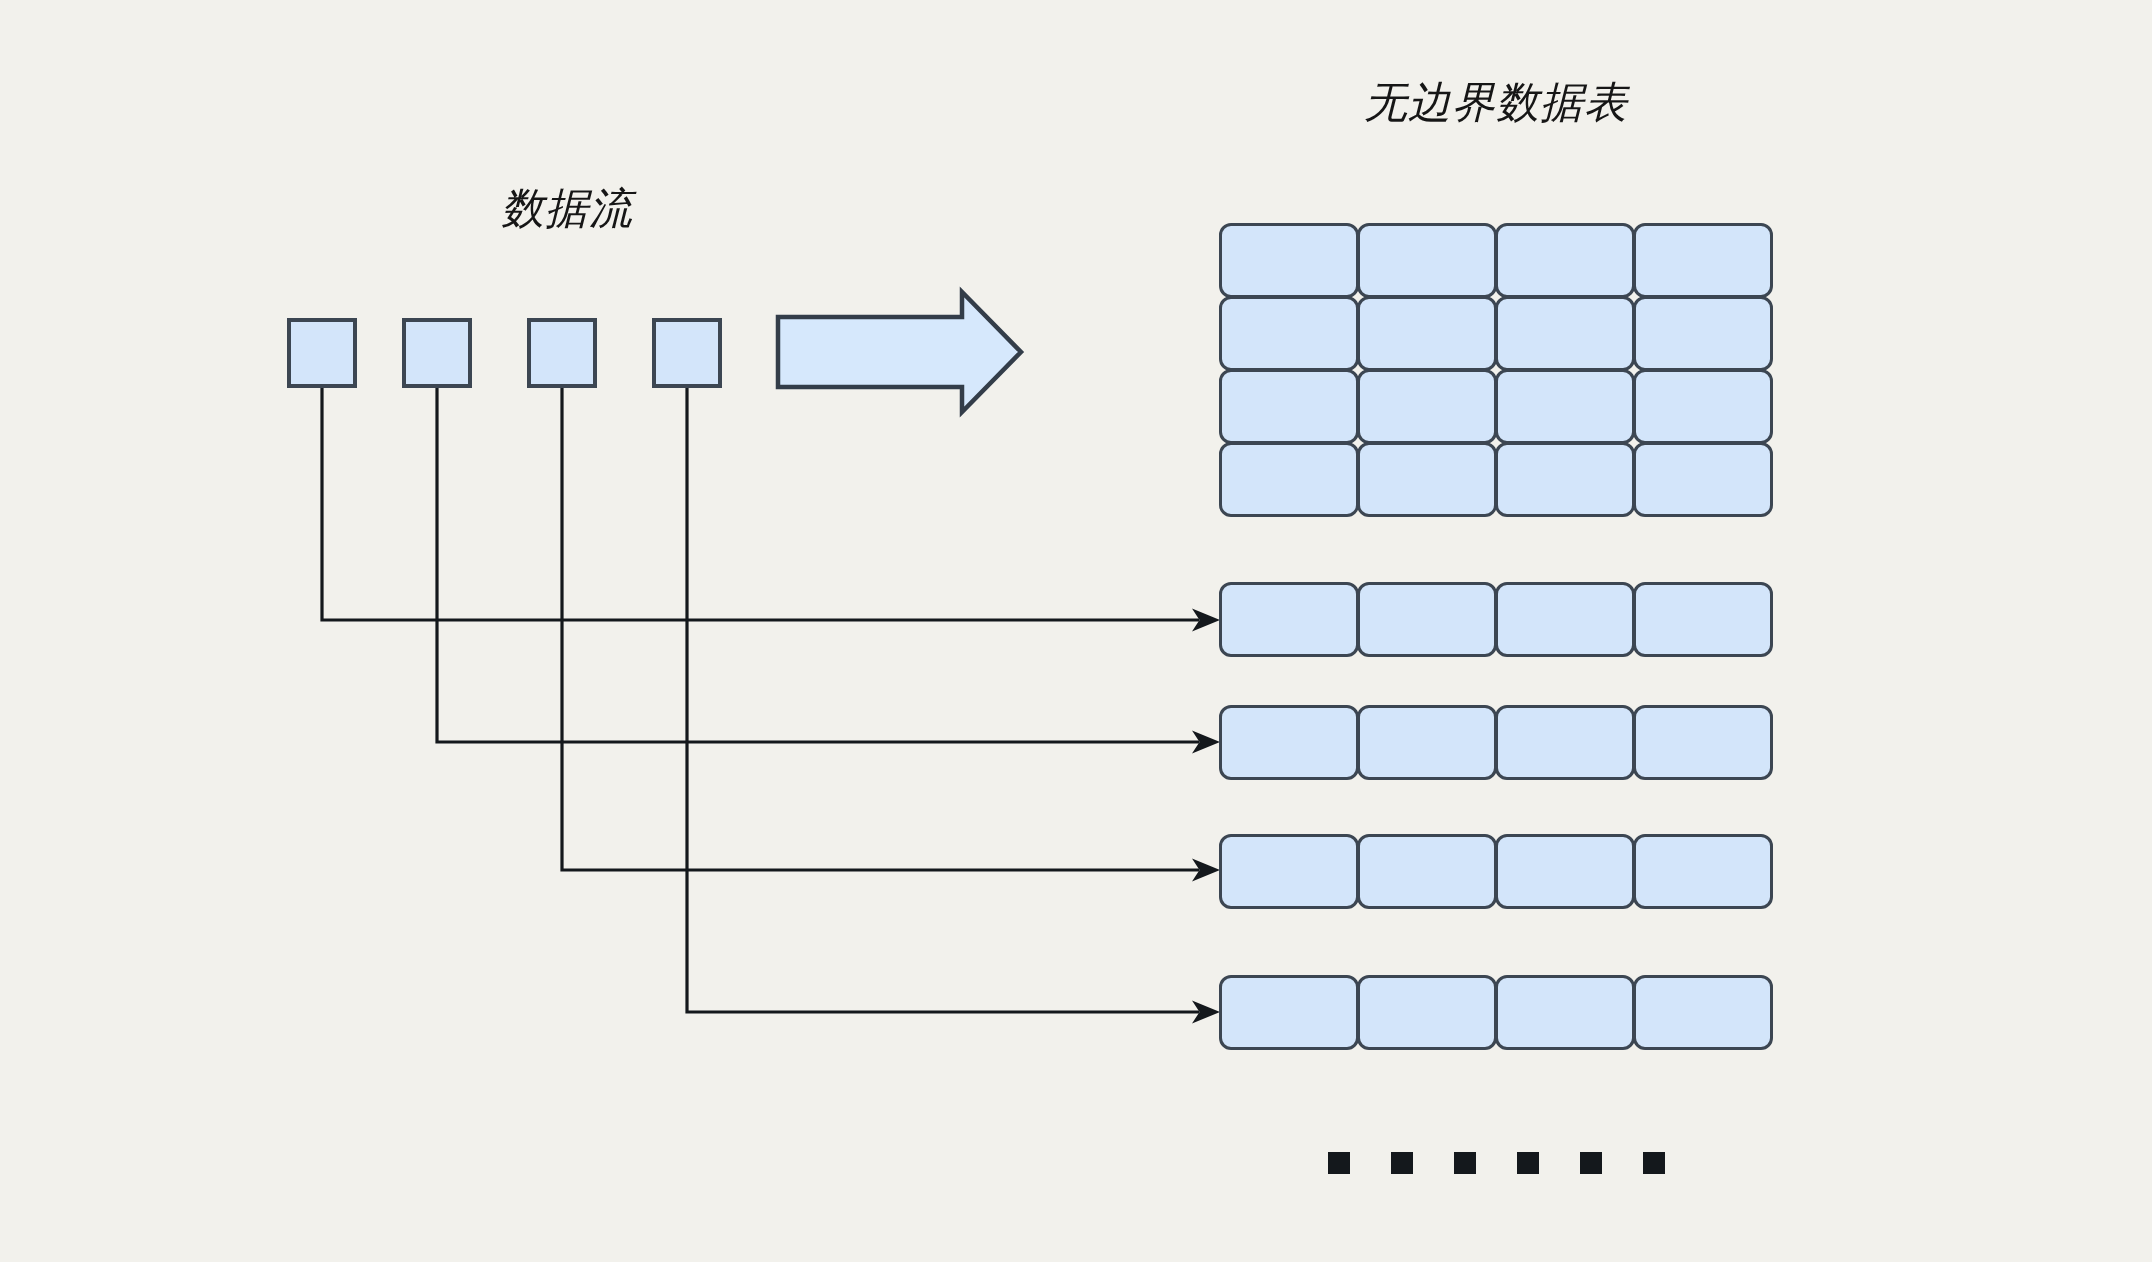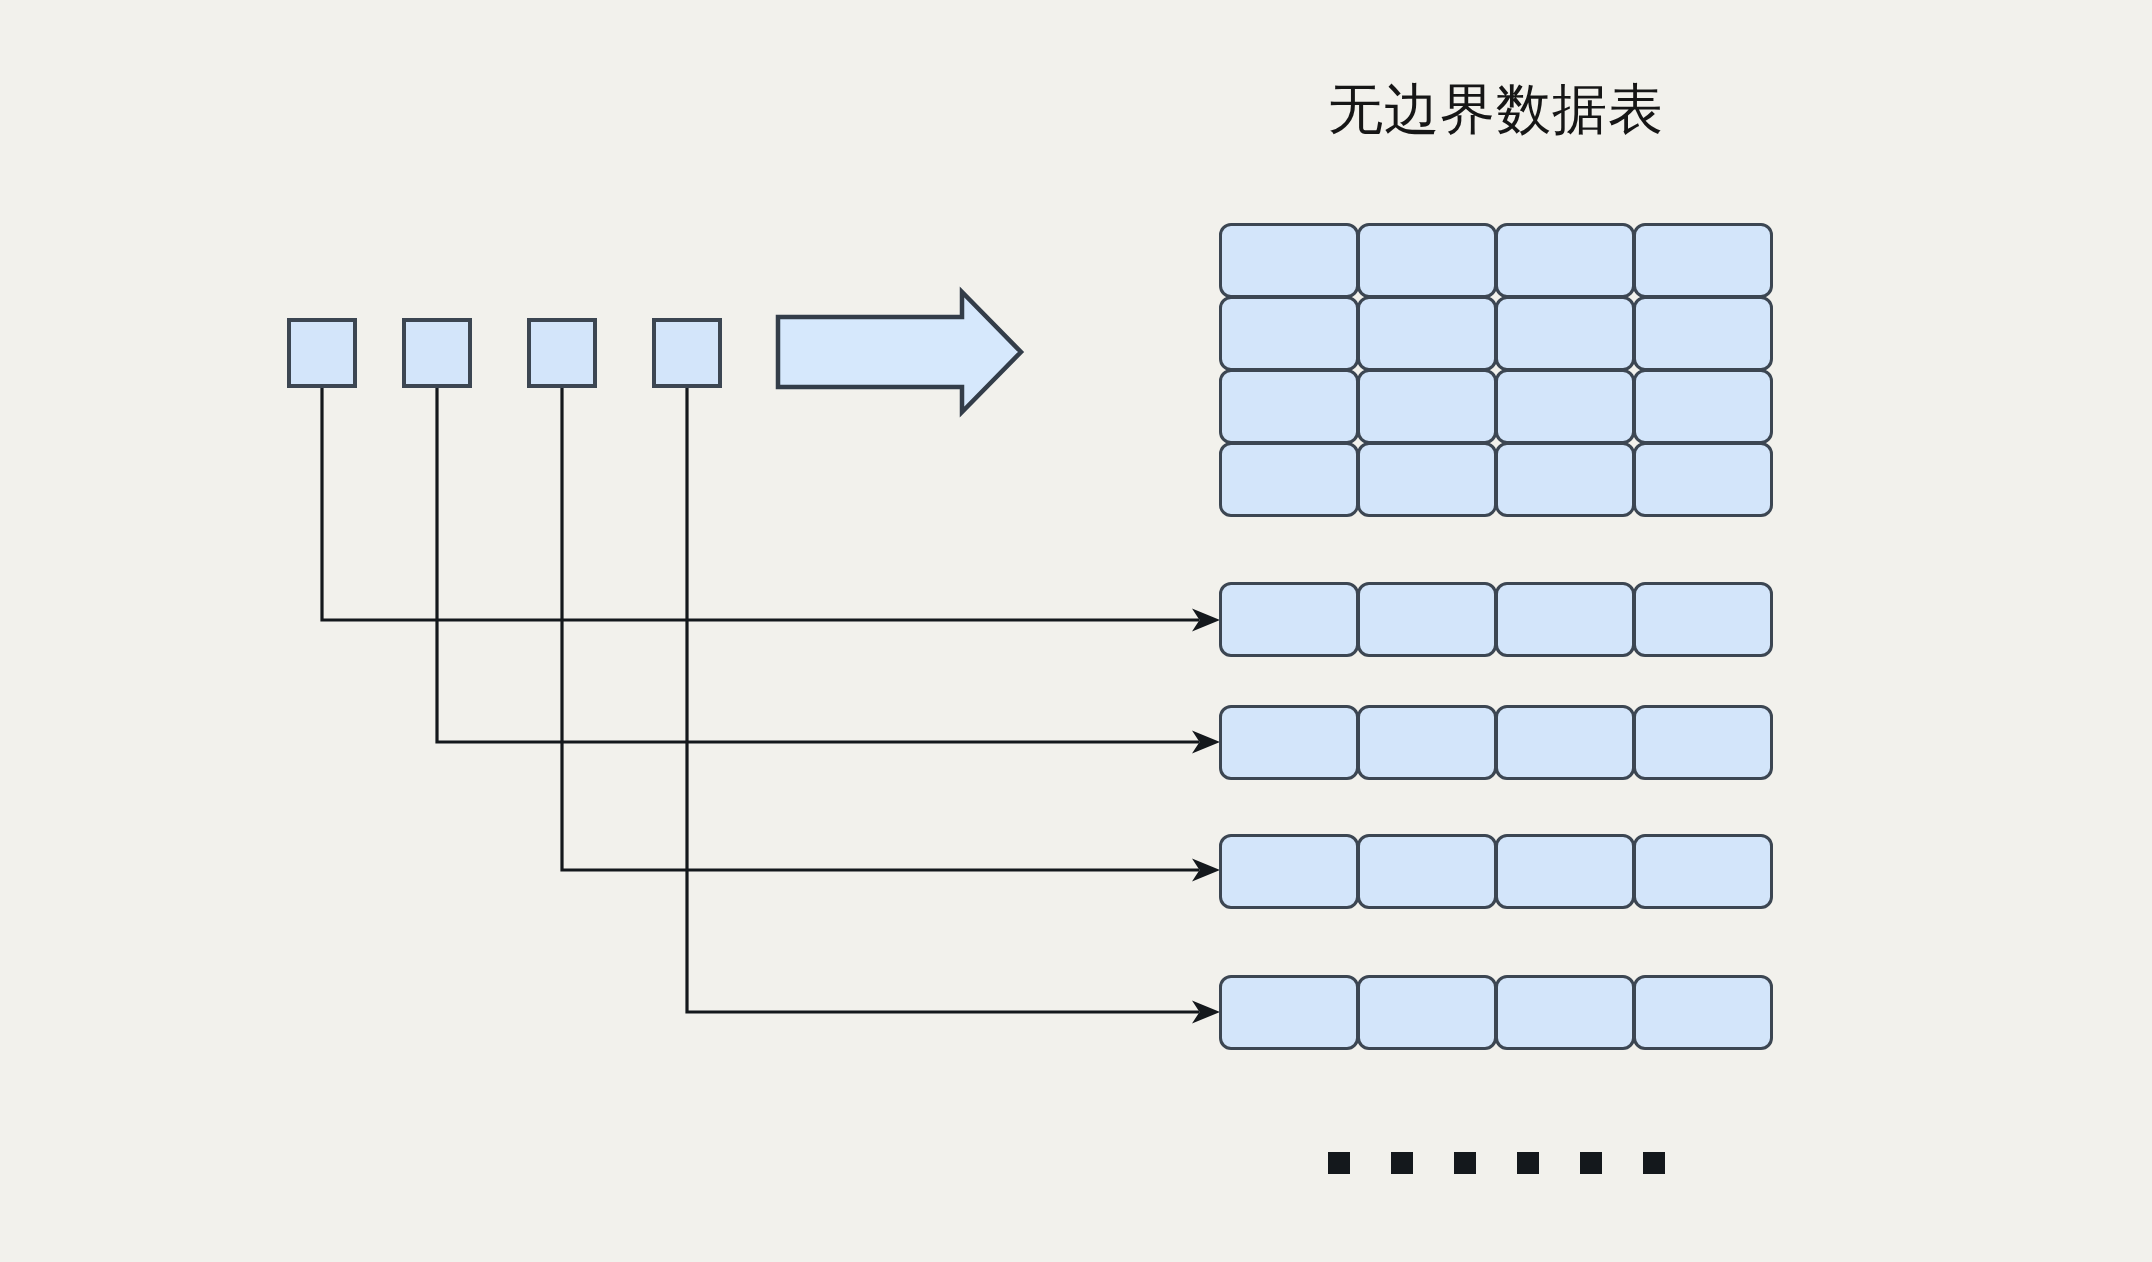--- a/index.html
+++ b/index.html
@@ -14,25 +14,26 @@
   }
   #overlay {
     position: absolute;
     left: 0; top: 0;
     width: 2152px; height: 1262px;
     pointer-events: none;
   }
   .title {
     position: absolute;
     color: var(--text, #151515);
-    font-size: 55px;
+    font-size: 43px;
     font-weight: 500;
     letter-spacing: 1px;
     line-height: 1.15;
     white-space: nowrap;
+    font-style: italic;
   }
   #stream-title { left: 501px; top: 184px; }
   #table-title  { left: 1219px; top: 78px; width: 554px; text-align: center; }
   .square {
     position: absolute;
     top: 318px;
     width: 70px;
     height: 70px;
     background: var(--fill, #d3e5fa);
     border: 4px solid var(--border, #3c4652);
@@ -72,20 +73,21 @@
     </g>
     <g fill="#14181c" stroke="none">
       <path d="M1220 620 L1192 608.5 L1199.5 620 L1192 631.5 Z"></path>
       <path d="M1220 742 L1192 730.5 L1199.5 742 L1192 753.5 Z"></path>
       <path d="M1220 870 L1192 858.5 L1199.5 870 L1192 881.5 Z"></path>
       <path d="M1220 1012 L1192 1000.5 L1199.5 1012 L1192 1023.5 Z"></path>
     </g>
     <polygon points="778,317 962,317 962,292 1021,352 962,412 962,387 778,387" fill="#d6e8fc" stroke="#333d49" stroke-width="4.5" stroke-linejoin="miter"></polygon>
   </svg>
 
+  <div class="title" id="stream-title">数据流</div>
   <div class="title" id="table-title">无边界数据表</div>
 
   <div id="stream-squares">
       <div class="square" style="left: 287px;"></div>
       <div class="square" style="left: 402px;"></div>
       <div class="square" style="left: 527px;"></div>
       <div class="square" style="left: 652px;"></div>
     </div>
 
   <div id="grid">

